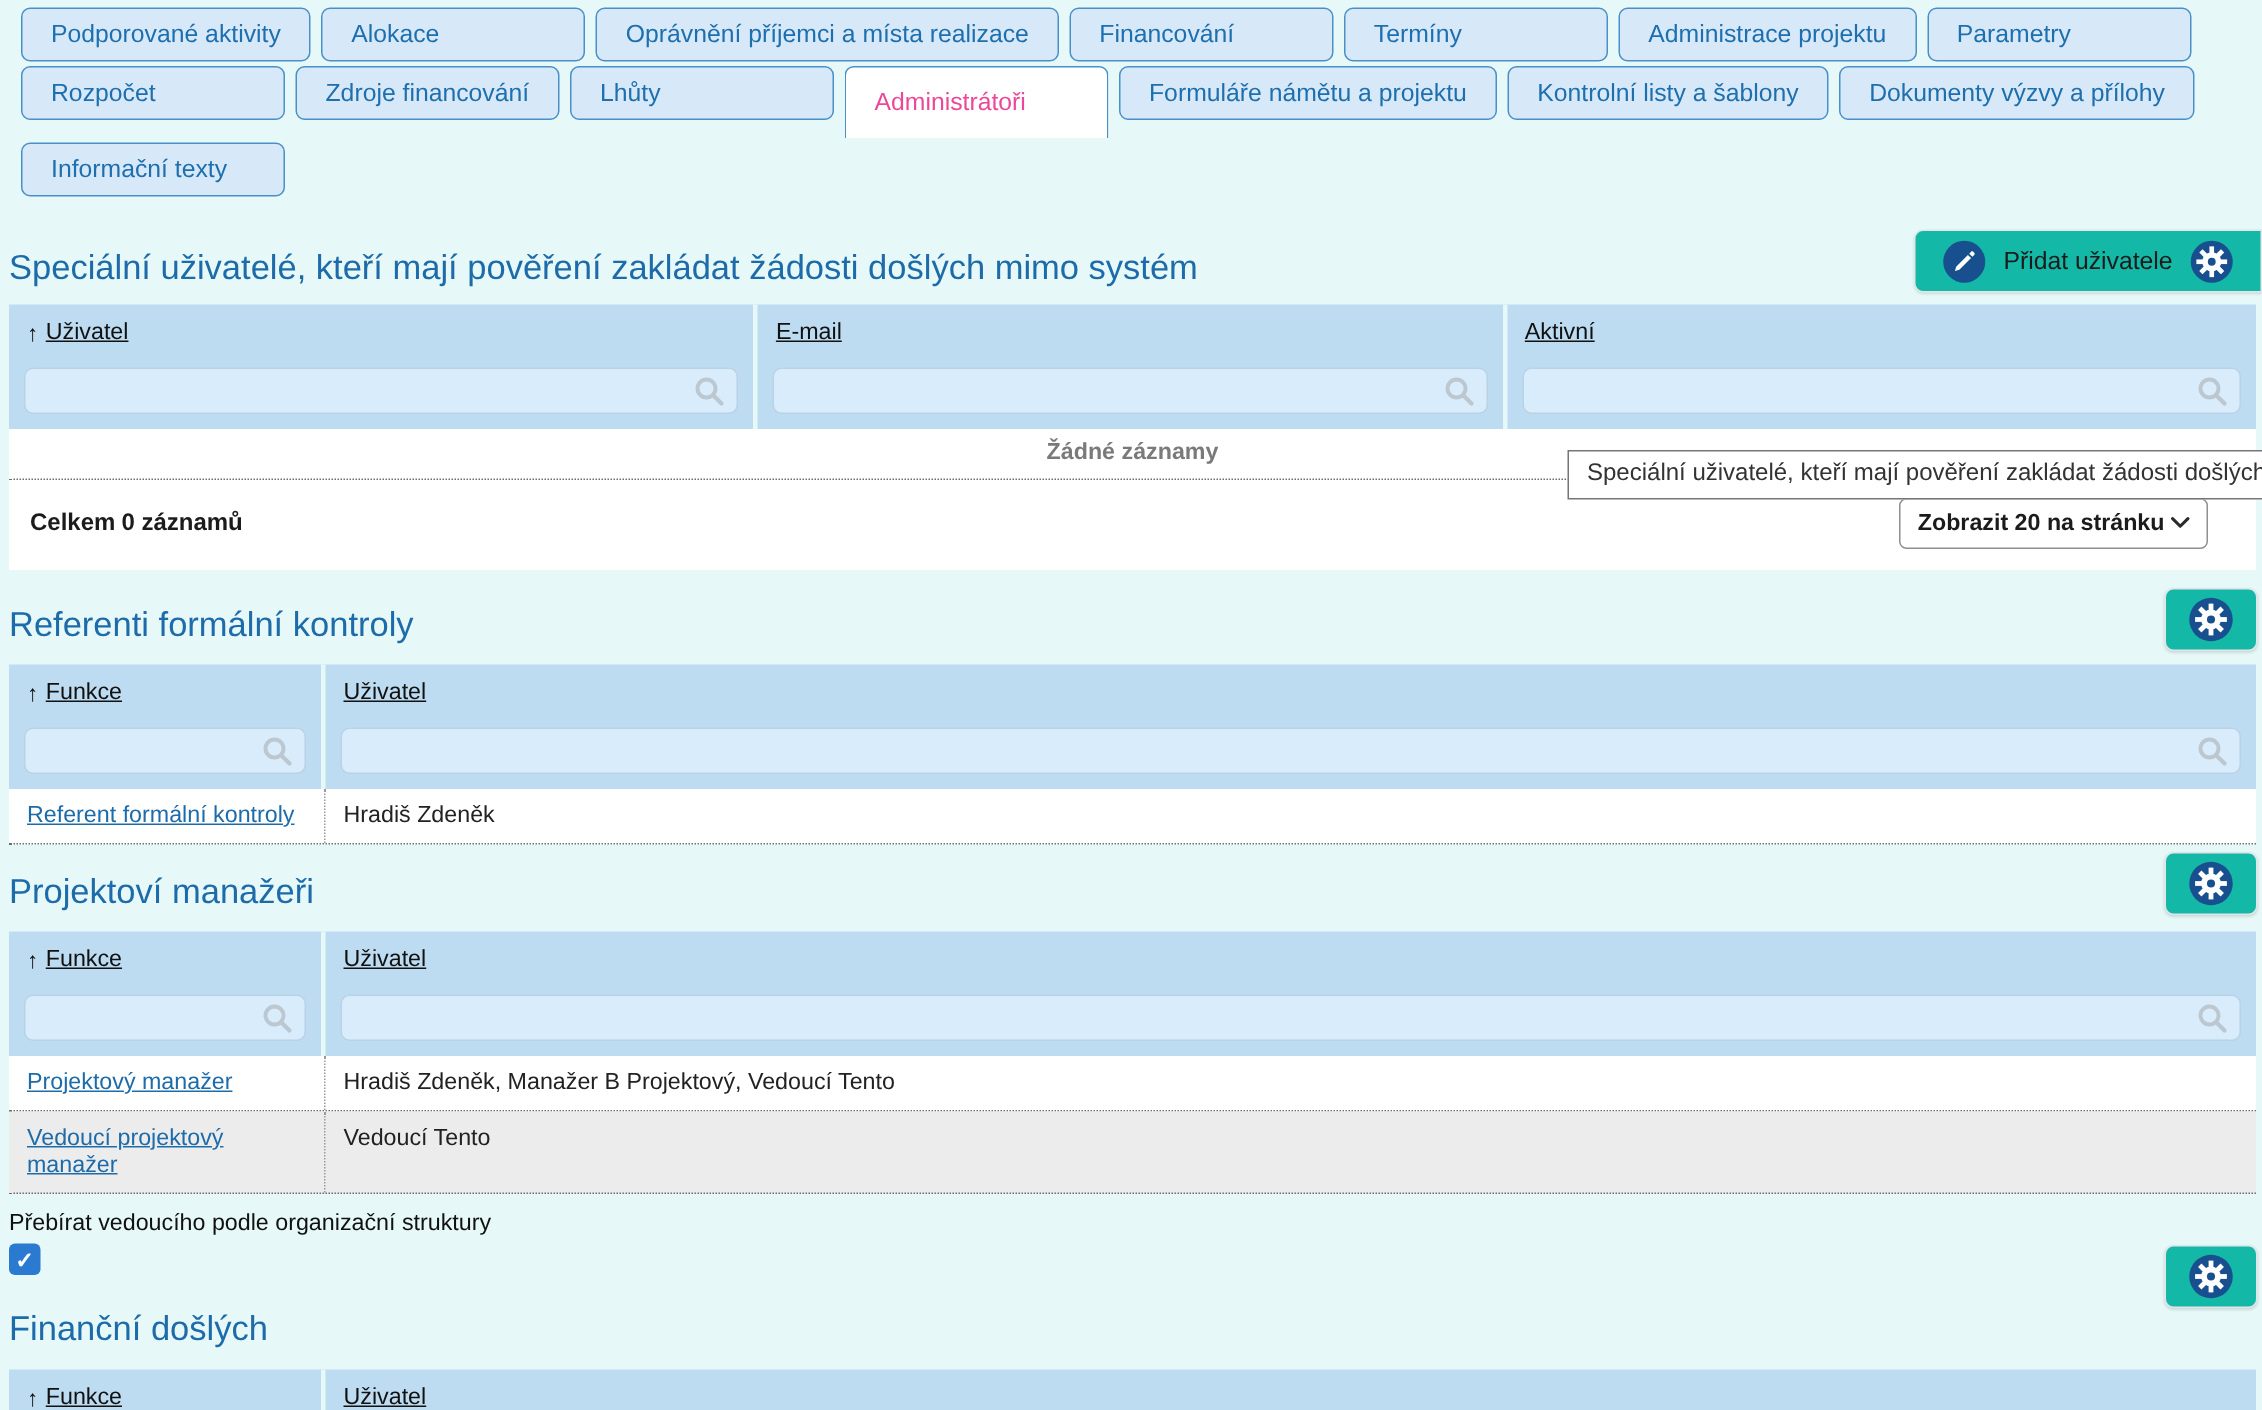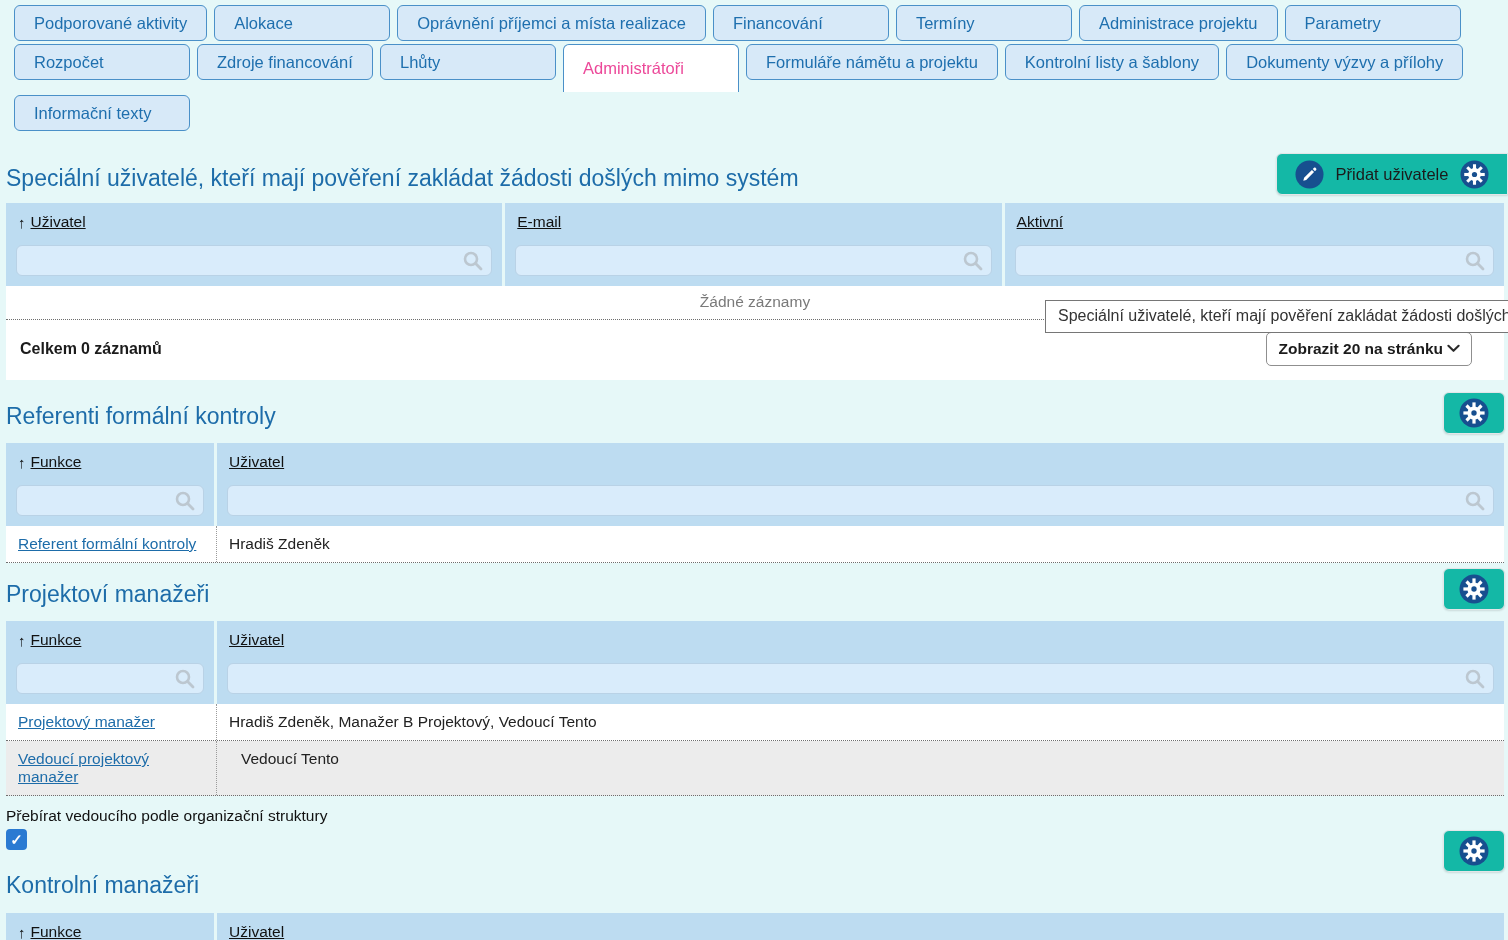--- a/index.html
+++ b/index.html
@@ -56,27 +56,27 @@
     border-right:3px solid #e6f8f8;
   }
   .ts-cell:last-child{border-right:none;}
   .ts-input{
     box-sizing:border-box;width:100%;height:31px;
     background:#d9ecfb;border:1px solid #b9d2e6;border-radius:6px;
     padding:0 32px 0 9px;font-size:15px;color:#222;outline:none;
   }
   .mag{position:absolute;right:18px;top:10px;pointer-events:none;}
   .trow{display:flex;background:#fff;border-bottom:1px dotted #6e6e6e;font-size:15.5px;}
-  .trow.alt{background:#ececec;gap:12px;}
+  .trow.alt{background:#ececec;}
   .td{box-sizing:border-box;padding:9px 12px;}
   .td.first{border-right:1px dotted #9a9a9a;}
   .link{color:#1d6ca9;text-decoration:underline;cursor:pointer;}
   .emptyrow{
     background:#fff;border-bottom:1px dotted #6e6e6e;text-align:center;
-    color:#7a7a7a;font-size:15.5px;padding:7px 0 8px 0;
+    color:#7a7a7a;font-size:15.5px;padding:7px 0 8px 0;font-weight:bold;
   }
   .tfoot{
     background:#fff;display:flex;align-items:center;justify-content:space-between;
     padding:9px 16px 12px 14px;height:39px;font-weight:bold;
   }
   .tot{font-size:16px;color:#1b1b1b;}
   .tot b{margin-left:4px;}
   .pagesel{
     display:flex;align-items:center;gap:4px;background:#fff;
     border:1px solid #8f8f8f;border-radius:5px;height:32px;padding:0 11px;
@@ -316,21 +316,21 @@
 </div>
 
 <div class="chkblock">
   <div class="chklabel">Přebírat vedoucího podle organizační struktury</div>
   <div class="chk">
     <span>✓</span>
   </div>
 </div>
 
 <div class="spacer-s4"></div>
-<h2 class="sec-title">Kontrolní manažeři</h2>
+<h2 class="sec-title">Finanční došlých</h2>
 <div class="iconbtn gearbtn g4">
   <svg width="30" height="30" viewBox="0 0 30 30">
     <circle cx="15" cy="15" r="14.5" fill="#174f8f"></circle>
     <g fill="#fff">
       <circle cx="15" cy="15" r="6.6"></circle>
       <rect x="13.4" y="4.4" width="3.2" height="5"></rect>
       <rect x="13.4" y="4.4" width="3.2" height="5" transform="rotate(45 15 15)"></rect>
       <rect x="13.4" y="4.4" width="3.2" height="5" transform="rotate(90 15 15)"></rect>
       <rect x="13.4" y="4.4" width="3.2" height="5" transform="rotate(135 15 15)"></rect>
       <rect x="13.4" y="4.4" width="3.2" height="5" transform="rotate(180 15 15)"></rect>

